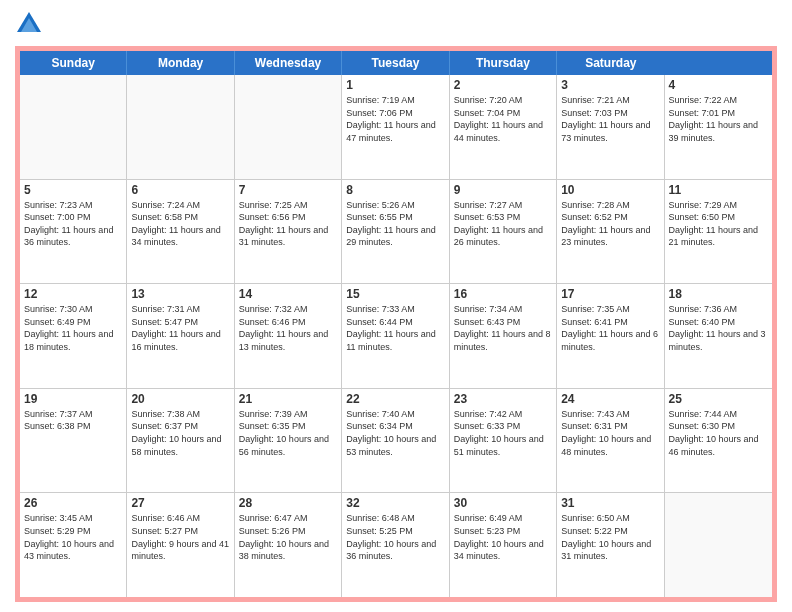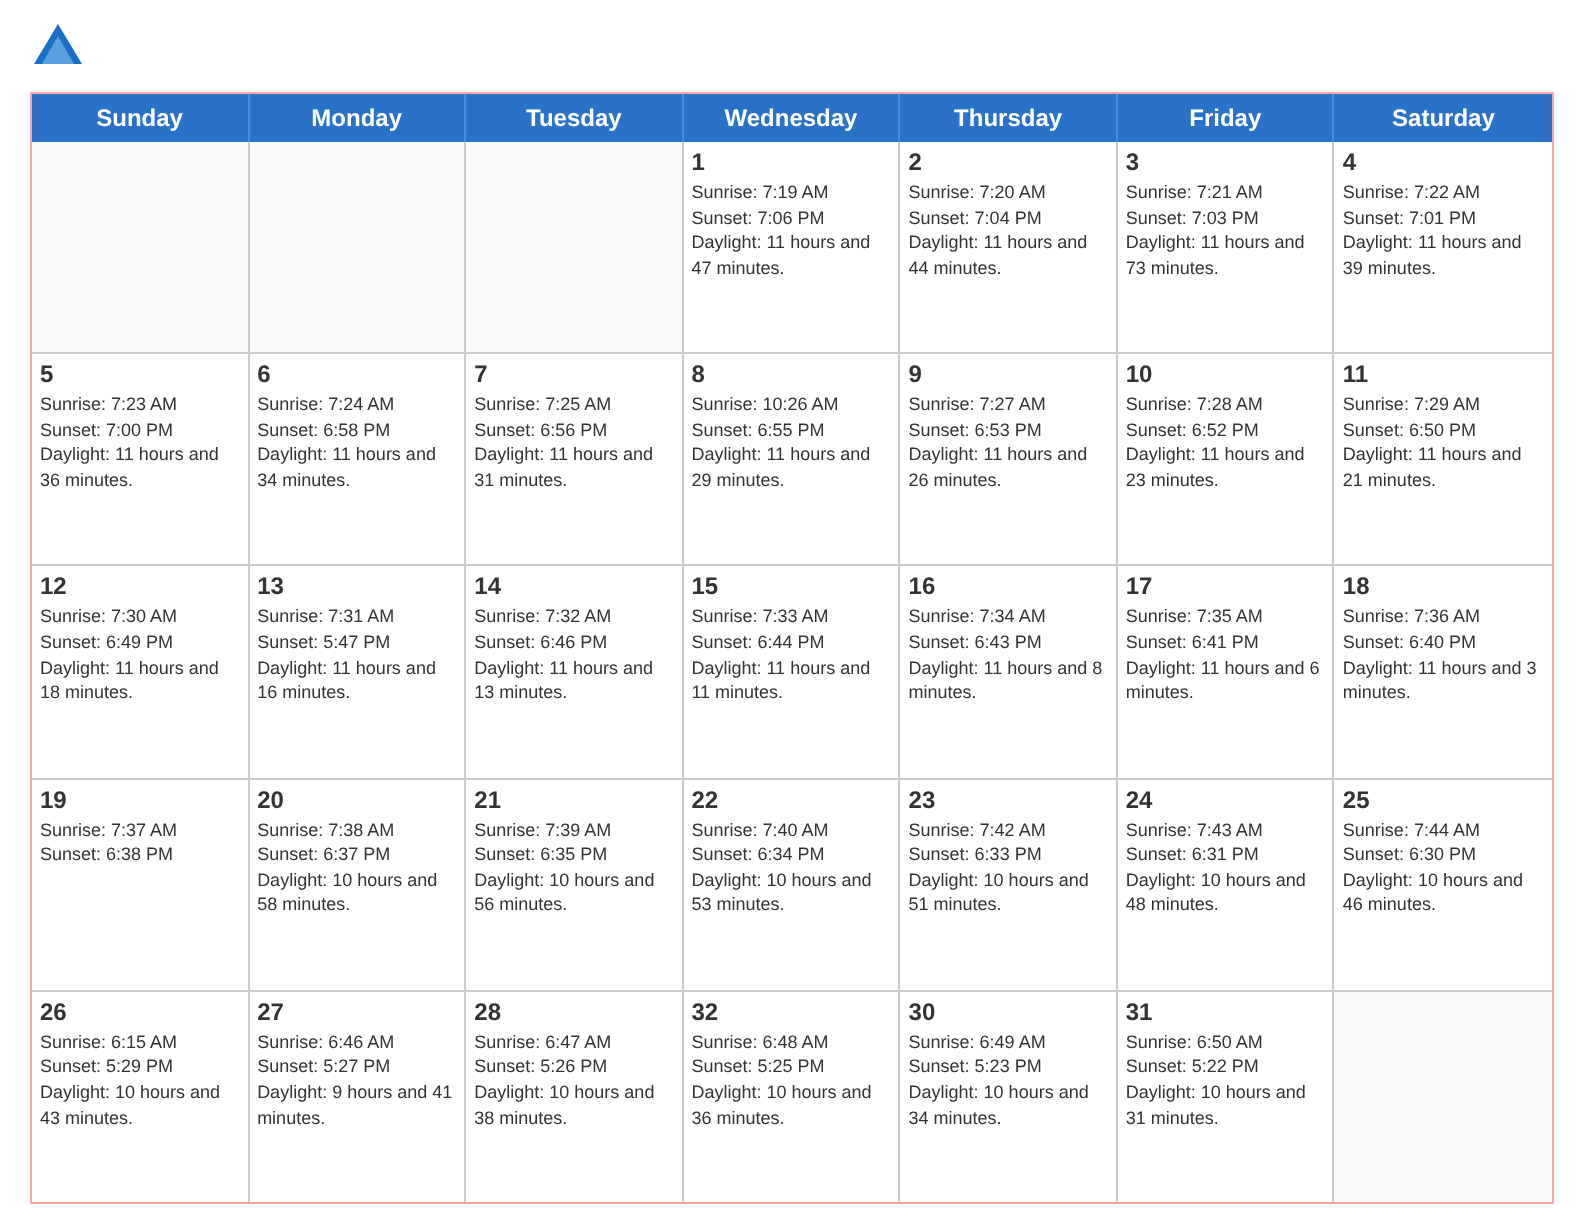--- a/index.html
+++ b/index.html
@@ -106,21 +106,21 @@
       font-weight: bold;
       margin-bottom: 2px;
       display: block;
     }
     .cell-text {
       font-size: 9px;
       line-height: 1.4;
       color: #333;
     }
     .outer-border {
-      border: 1px solid #fca5a5;
+      border: 5px solid #fca5a5;
     }
   </style>
 </head>
 <body>
 
 <div class="page">
   <div class="header">
     <div class="logo">
       <svg class="logo-icon" viewBox="0 0 28 28">
         <polygon points="14,2 26,22 2,22" fill="#1a6fc4"></polygon>
@@ -134,24 +134,23 @@
     <div class="title-block">
       <div class="month-title"></div>
       <div class="location"></div>
     </div>
   </div>
 
   <div class="calendar outer-border">
     <div class="cal-header">
     <div class="cal-header-cell">Sunday</div>
         <div class="cal-header-cell">Monday</div>
+        <div class="cal-header-cell">Wednesday</div>
         <div class="cal-header-cell">Tuesday</div>
-        <div class="cal-header-cell">Wednesday</div>
         <div class="cal-header-cell">Thursday</div>
-        <div class="cal-header-cell">Friday</div>
         <div class="cal-header-cell">Saturday</div>
       </div>
     <div class="cal-body">
     <div class="cal-row">
           <div class="cal-cell empty"></div>
           <div class="cal-cell empty"></div>
           <div class="cal-cell empty"></div>
           <div class="cal-cell">
             <span class="day-num">1</span>
             <div class="cell-text">Sunrise: 7:19 AM</div>
@@ -191,21 +190,21 @@
             <div class="cell-text">Daylight: 11 hours and 34 minutes.</div>
           </div>
           <div class="cal-cell">
             <span class="day-num">7</span>
             <div class="cell-text">Sunrise: 7:25 AM</div>
             <div class="cell-text">Sunset: 6:56 PM</div>
             <div class="cell-text">Daylight: 11 hours and 31 minutes.</div>
           </div>
           <div class="cal-cell">
             <span class="day-num">8</span>
-            <div class="cell-text">Sunrise: 10:26 AM</div>
+            <div class="cell-text">Sunrise: 5:26 AM</div>
             <div class="cell-text">Sunset: 6:55 PM</div>
             <div class="cell-text">Daylight: 11 hours and 29 minutes.</div>
           </div>
           <div class="cal-cell">
             <span class="day-num">9</span>
             <div class="cell-text">Sunrise: 7:27 AM</div>
             <div class="cell-text">Sunset: 6:53 PM</div>
             <div class="cell-text">Daylight: 11 hours and 26 minutes.</div>
           </div>
           <div class="cal-cell">
@@ -304,21 +303,21 @@
           <div class="cal-cell">
             <span class="day-num">25</span>
             <div class="cell-text">Sunrise: 7:44 AM</div>
             <div class="cell-text">Sunset: 6:30 PM</div>
             <div class="cell-text">Daylight: 10 hours and 46 minutes.</div>
           </div>
         </div>
         <div class="cal-row">
           <div class="cal-cell">
             <span class="day-num">26</span>
-            <div class="cell-text">Sunrise: 6:15 AM</div>
+            <div class="cell-text">Sunrise: 3:45 AM</div>
             <div class="cell-text">Sunset: 5:29 PM</div>
             <div class="cell-text">Daylight: 10 hours and 43 minutes.</div>
           </div>
           <div class="cal-cell">
             <span class="day-num">27</span>
             <div class="cell-text">Sunrise: 6:46 AM</div>
             <div class="cell-text">Sunset: 5:27 PM</div>
             <div class="cell-text">Daylight: 9 hours and 41 minutes.</div>
           </div>
           <div class="cal-cell">

